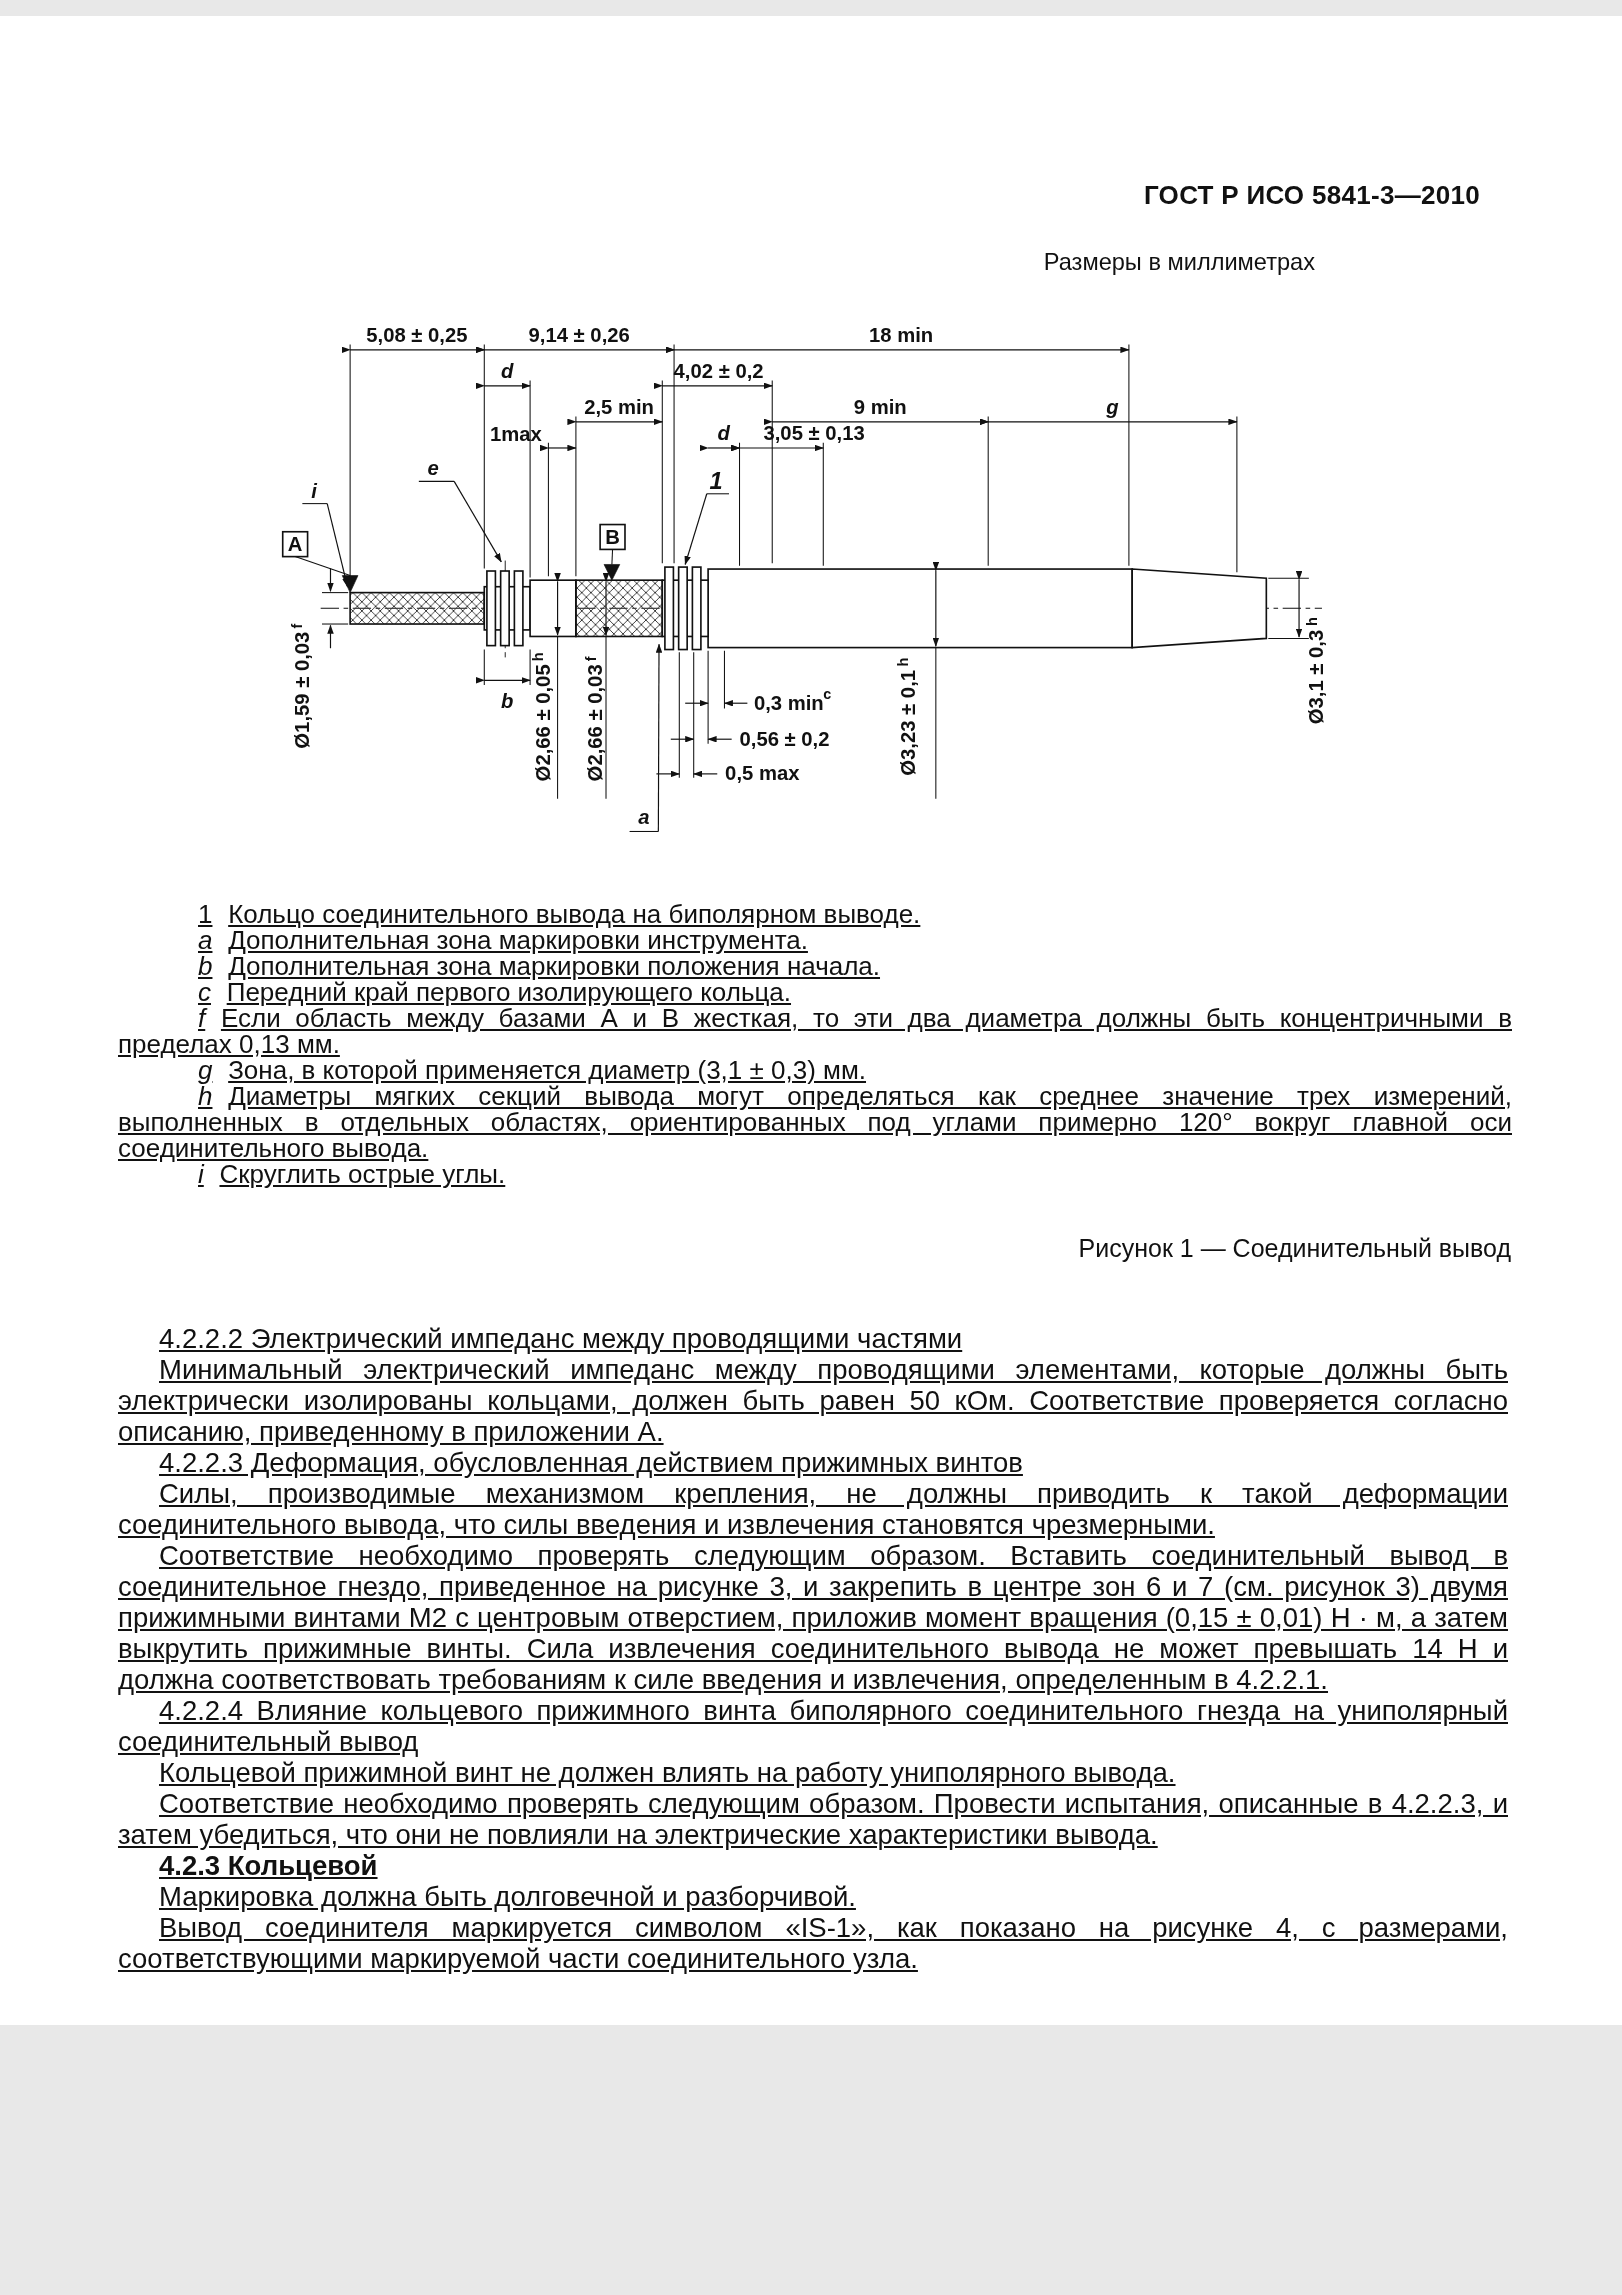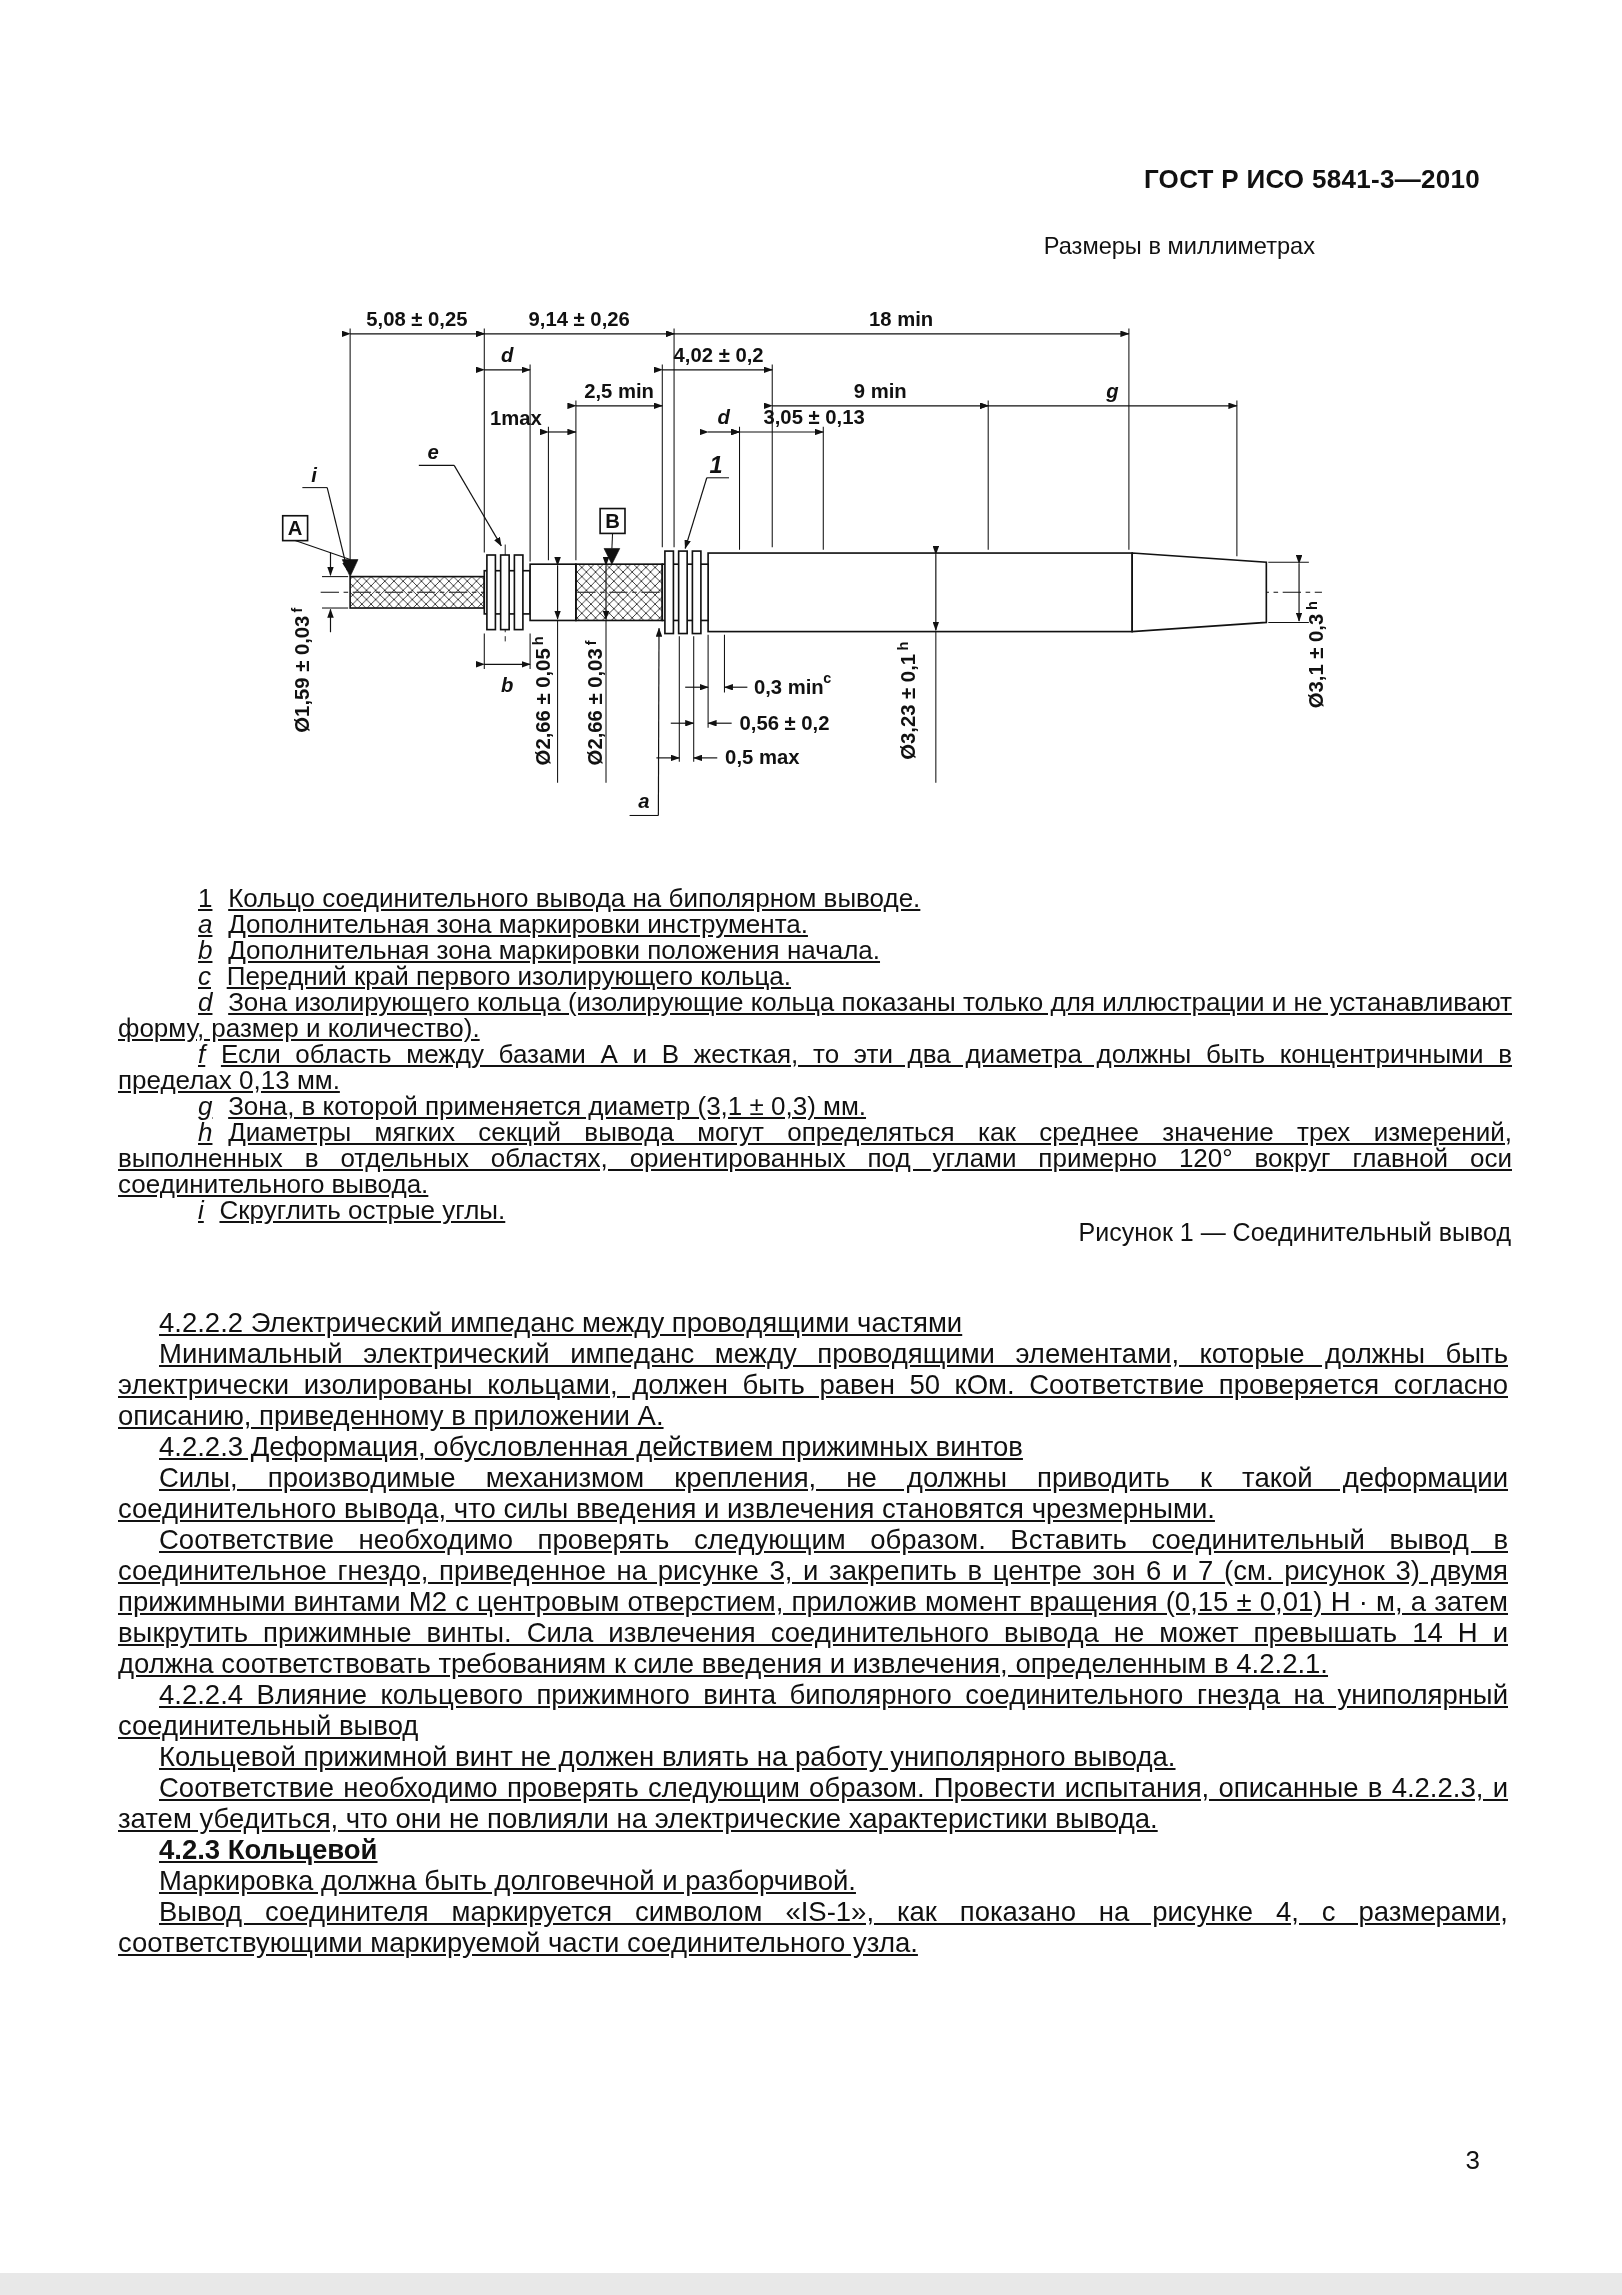--- a/index.html
+++ b/index.html
@@ -1,20 +1,20 @@
 <!DOCTYPE html>
 <html style="font-size:10.5px"><head>
 <meta charset="utf-8">
 <style>
   * { margin:0; padding:0; box-sizing:border-box; }
   html,body { background:#e8e8e8; }
   .page {
-    position:relative; width:1623px; height:2273px; background:#ffffff;
+    position:relative; width:1623px; height:2009px; background:#ffffff;
     font-family:"Liberation Sans", sans-serif; color:#111; overflow:hidden;
-    margin:0 auto;
+    margin:16px auto;
   }
   .doc-header {
     position:absolute; top:164px; right:143px;
     font-size:26px; font-weight:bold; letter-spacing:0.3px;
   }
   .units-note {
     position:absolute; top:233px; right:308px; font-size:23.6px;text-align:right;
   }
   .figure-svg { position:absolute; top:288px; left:0; width:1623px; height:589px; }
   .figure-svg text { font-family:"Liberation Sans", sans-serif; font-size:31px; font-weight:700; fill:#111; }
@@ -212,21 +212,20 @@
         <text x="2100" y="560" class="sup">h</text>
       </g>
     </g>
   </svg>
 
   <div class="notes-block">
     <p class="note"><span class="note-key" style="font-style:normal">1</span><span>Кольцо соединительного вывода на биполярном выводе.</span></p>
     <p class="note"><span class="note-key">a</span><span>Дополнительная зона маркировки инструмента.</span></p>
     <p class="note"><span class="note-key">b</span><span>Дополнительная зона маркировки положения начала.</span></p>
     <p class="note"><span class="note-key">c</span><span>Передний край первого изолирующего кольца.</span></p>
-    <p class="note"><span class="note-key">d</span><span>Зона изолирующего кольца (изолирующие кольца показаны только для иллюстрации и не устанавливают форму, размер и количество).</span></p>
     <p class="note"><span class="note-key">f</span><span>Если область между базами А и В жесткая, то эти два диаметра должны быть концентричными в пределах 0,13 мм.</span></p>
     <p class="note"><span class="note-key">g</span><span>Зона, в которой применяется диаметр (3,1 ± 0,3) мм.</span></p>
     <p class="note"><span class="note-key">h</span><span>Диаметры мягких секций вывода могут определяться как среднее значение трех измерений, выполненных в отдельных областях, ориентированных под углами примерно 120° вокруг главной оси соединительного вывода.</span></p>
     <p class="note"><span class="note-key">i</span><span>Скруглить острые углы.</span></p>
   </div>
 
   <div class="figure-caption">Рисунок 1 — Соединительный вывод</div>
 
   <div class="body-block">
     <p>4.2.2.2  Электрический импеданс между проводящими частями</p>

